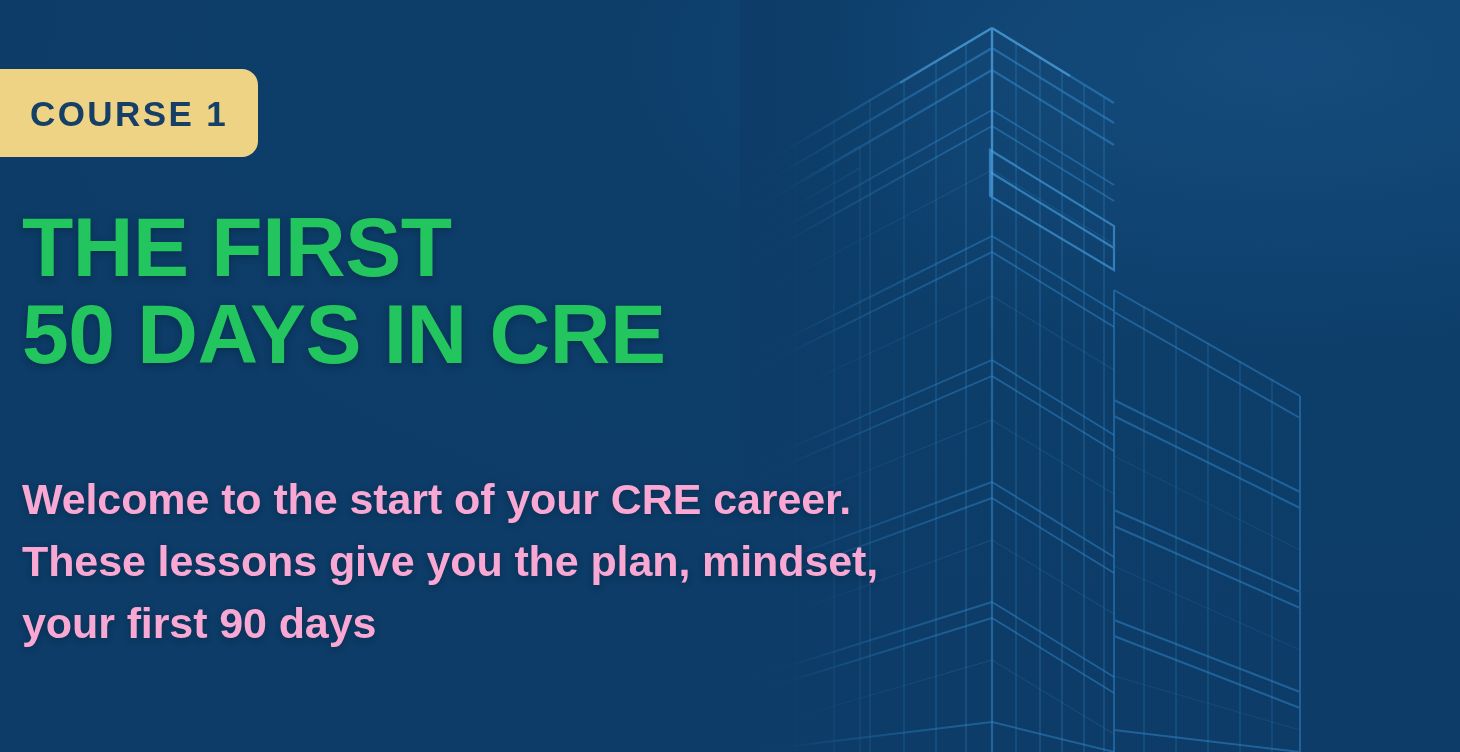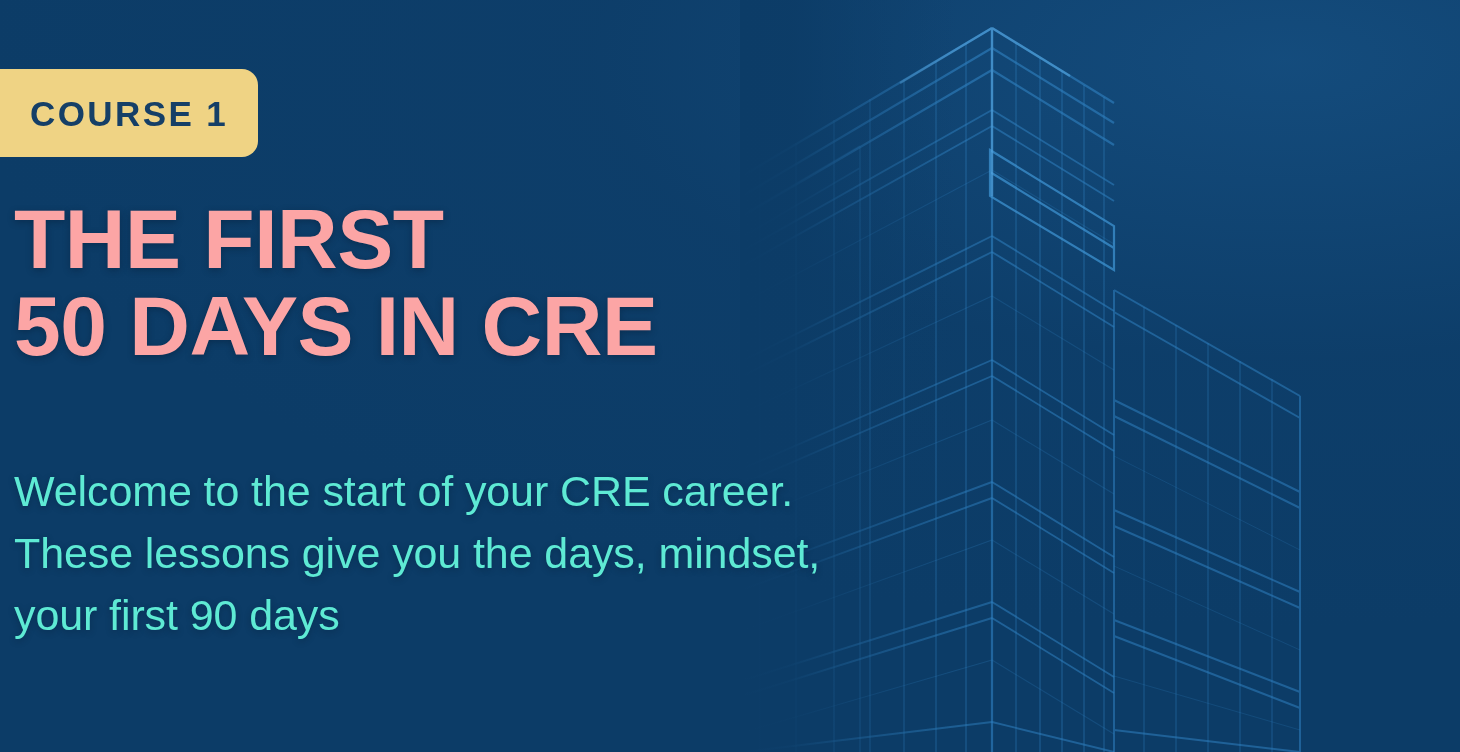--- a/index.html
+++ b/index.html
@@ -83,39 +83,39 @@
     letter-spacing: 2.4px;
     color: #153f67;
     line-height: 1;
     white-space: nowrap;
   }
 
   .headline {
     position: absolute;
     left: 14px;
     top: 196px;
-    margin: 0;
-    color: #fca5a5;
+    margin: 8px;
+    color: #22c55e;
     font-size: 84px;
     font-weight: 700;
     line-height: 1.04;
     letter-spacing: -0.5px;
     text-shadow: 0 2px 7px rgba(4, 24, 44, 0.38);
     white-space: nowrap;
   }
   .headline .hl-line { display: block; }
 
   .body-copy {
     position: absolute;
     left: 14px;
     top: 460px;
-    margin: 0;
-    color: #5eead4;
+    margin: 8px;
+    color: #f9a8d4;
     font-size: 43px;
-    font-weight: 400;
+    font-weight: 700;
     line-height: 62px;
     letter-spacing: -0.1px;
     text-shadow: 0 2px 6px rgba(4, 24, 44, 0.34);
     white-space: nowrap;
   }
   .body-copy .bc-line { display: block; }
 </style>
 </head>
 <body>
 
@@ -263,18 +263,18 @@
       <span class="badge-label">COURSE 1</span>
     </div>
 
     <h1 class="headline">
       <span class="hl-line">THE FIRST</span>
       <span class="hl-line">50 DAYS IN CRE</span>
     </h1>
 
     <p class="body-copy">
       <span class="bc-line">Welcome to the start of your CRE career.</span>
-      <span class="bc-line">These lessons give you the days, mindset,</span>
+      <span class="bc-line">These lessons give you the plan, mindset,</span>
       <span class="bc-line">your first 90 days</span>
     </p>
 
   </div>
 </div>
 
 </body></html>

